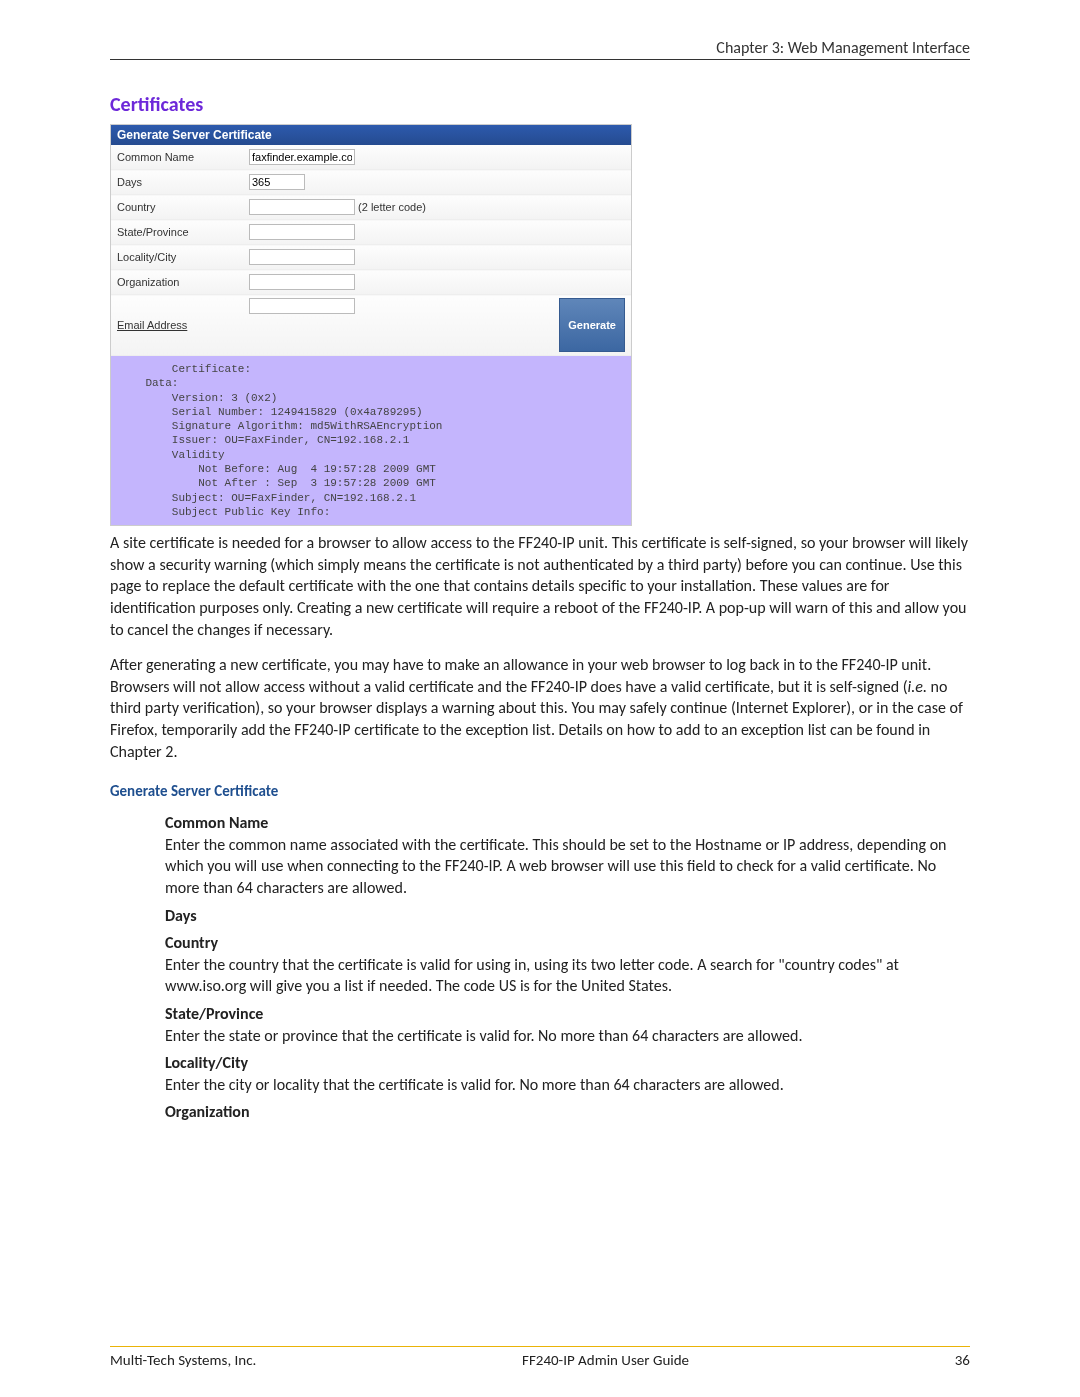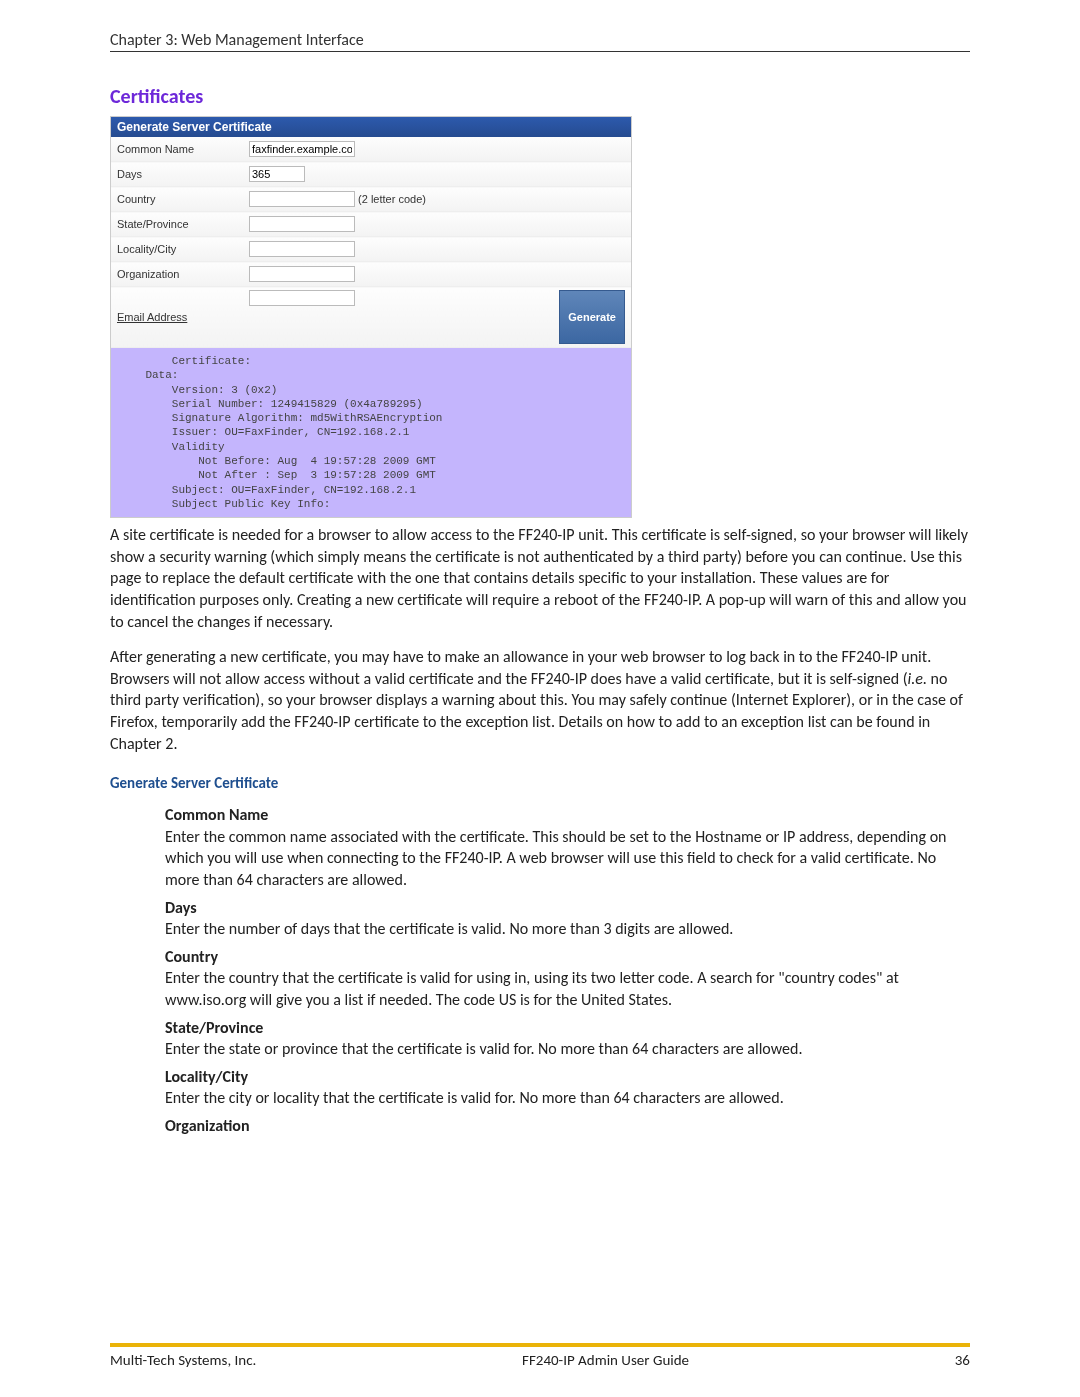--- a/index.html
+++ b/index.html
@@ -11,26 +11,27 @@
   .page {
     width: 1080px;
     margin: 0 auto;
     padding: 30px 110px 28px 110px;
     box-sizing: border-box;
     min-height: 1397px;
     display: flex;
     flex-direction: column;
   }
   .chapter-header {
-    text-align: left;
+    text-align: right;
     font-size: 16px;
     color: #333;
     border-bottom: 1px solid #333;
     padding-bottom: 2px;
     margin-bottom: 32px;
+    margin-top: 8px;
   }
   h2.section-title {
     color: #6d28d9;
     font-weight: 700;
     font-size: 20px;
     margin: 0 0 8px 0;
   }
   .screenshot {
     border: 1px solid #ccc;
     width: 520px;
@@ -105,21 +106,21 @@
   .def-block .dt {
     font-weight: 700;
     margin-top: 6px;
   }
   .def-block .dd {
     margin-bottom: 2px;
   }
   .ital { font-style: italic; }
   .footer {
     margin-top: auto;
-    border-top: 4px solid #eab308;
+    border-top: 1px solid #eab308;
     padding-top: 4px;
     display: flex;
     justify-content: space-between;
     font-size: 15px;
   }
 </style>
 </head>
 <body>
 
 <div class="page">
@@ -187,21 +188,20 @@
     </p>
   </div>
 
   <div class="subhead-blue">Generate Server Certificate</div>
 
   <div class="def-block">
     <div class="dt">Common Name</div>
     <div class="dd">Enter the common name associated with the certificate. This should be set to the Hostname or IP address, depending on which you will use when connecting to the FF240-IP. A web browser will use this field to check for a valid certificate. No more than 64 characters are allowed.</div>
 
     <div class="dt">Days</div>
-    <div class="dd">Enter the number of days that the certificate is valid. No more than 3 digits are allowed.</div>
 
     <div class="dt">Country</div>
     <div class="dd">Enter the country that the certificate is valid for using in, using its two letter code. A search for "country codes" at www.iso.org will give you a list if needed. The code US is for the United States.</div>
 
     <div class="dt">State/Province</div>
     <div class="dd">Enter the state or province that the certificate is valid for. No more than 64 characters are allowed.</div>
 
     <div class="dt">Locality/City</div>
     <div class="dd">Enter the city or locality that the certificate is valid for. No more than 64 characters are allowed.</div>
 

